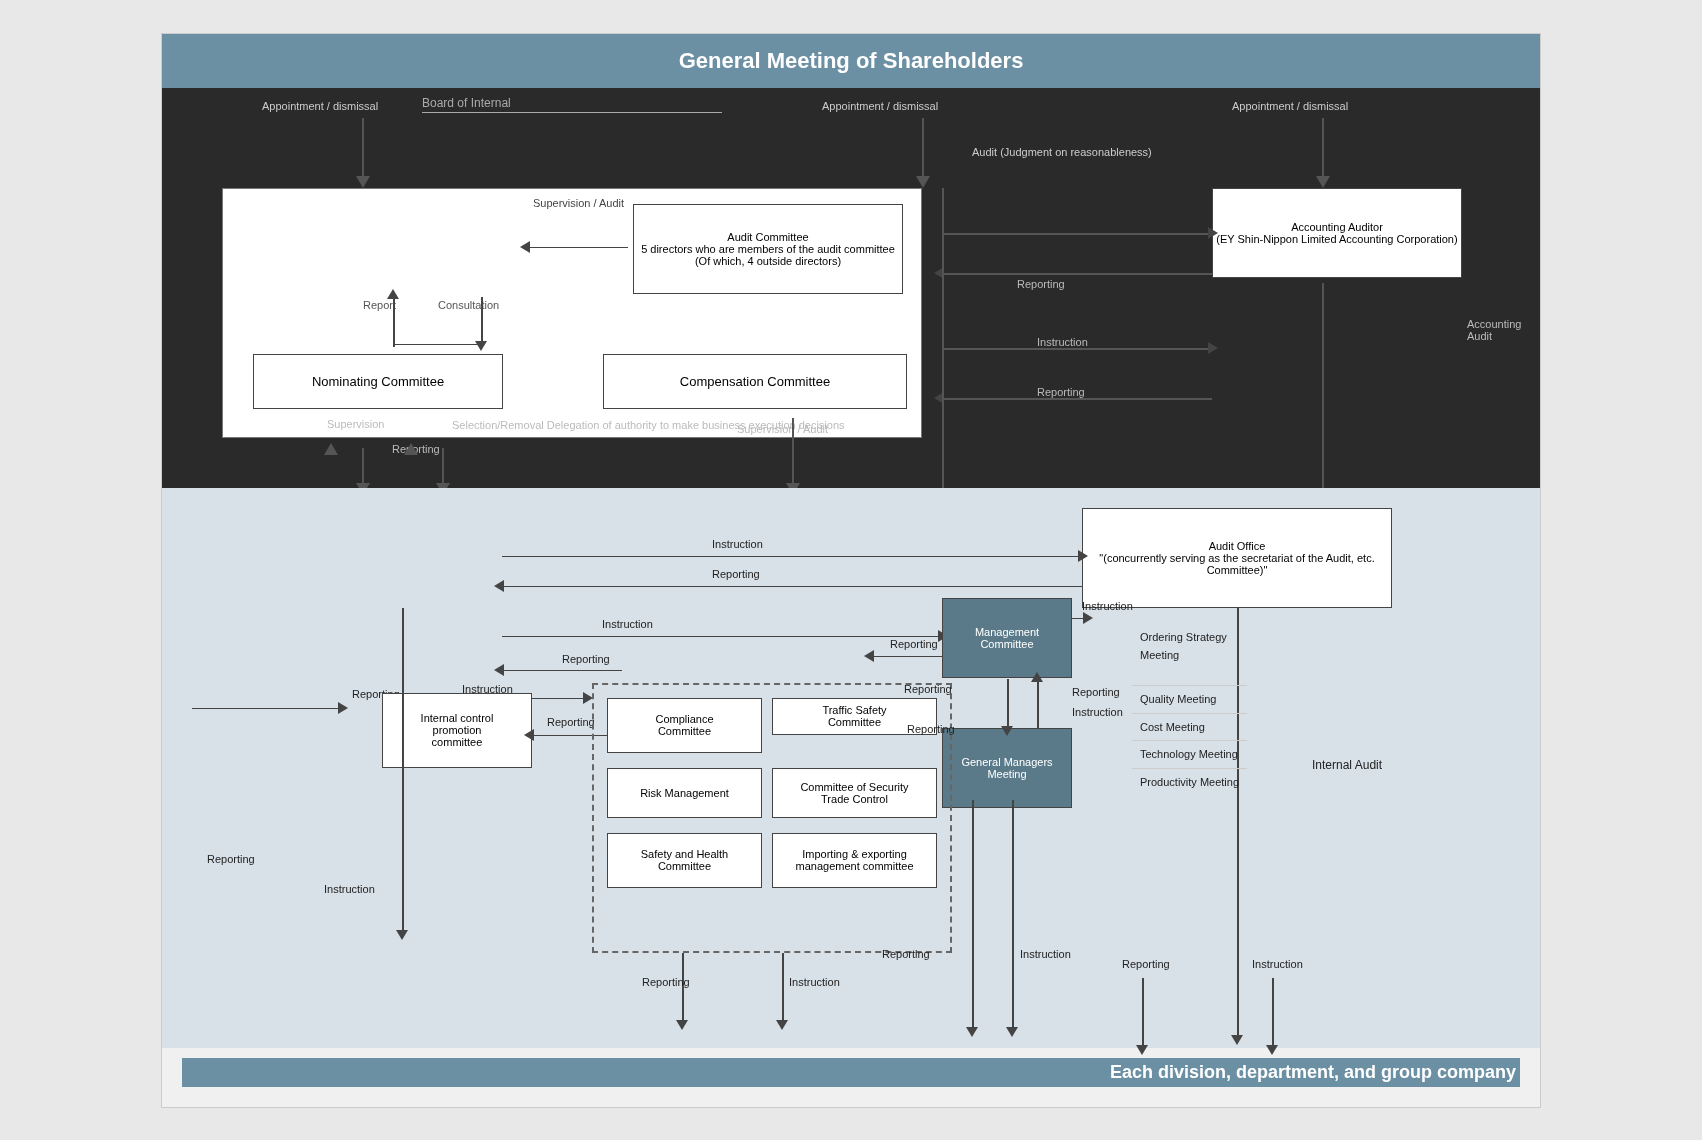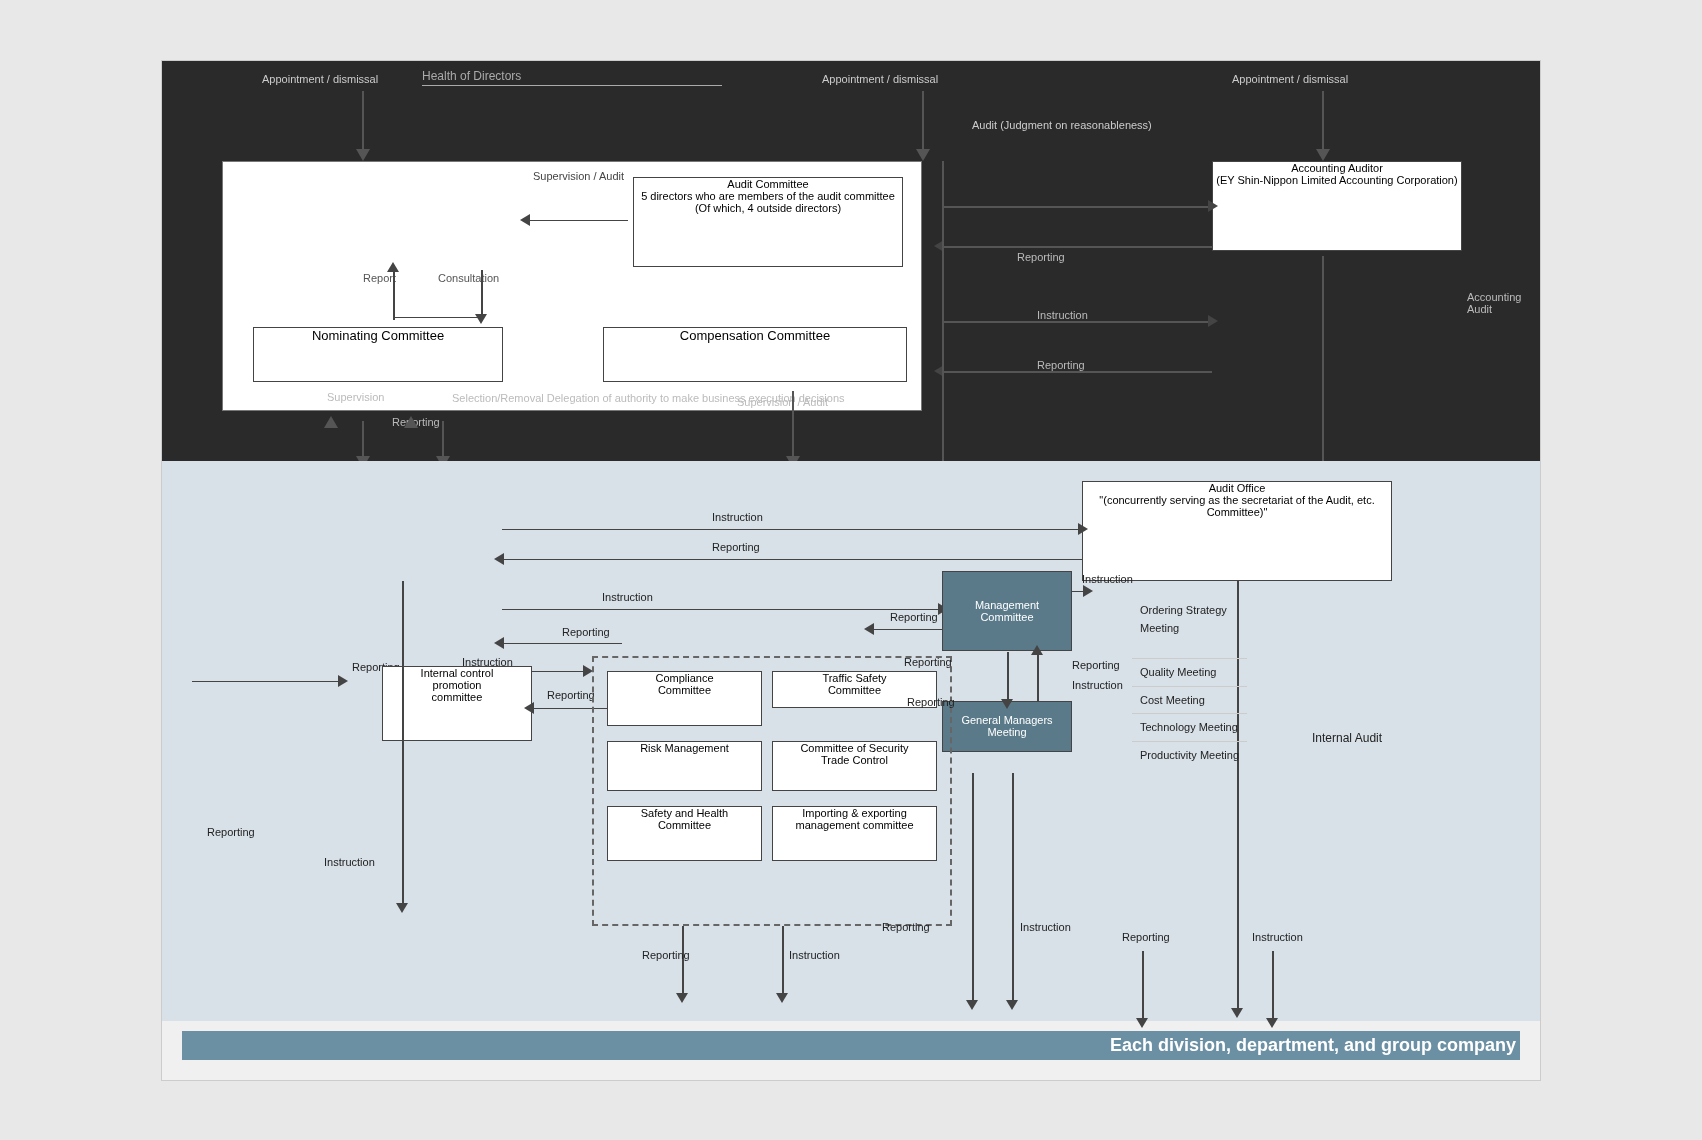--- a/index.html
+++ b/index.html
@@ -57,21 +57,21 @@
       margin: 10px 20px 20px 20px;
     }
 
     
     .box {
       background: white;
       border: 1.5px solid #444;
       text-align: center;
       font-size: 12px;
       display: flex;
-      align-items: flex-start;
+      align-items: center;
       justify-content: center;
       position: absolute;
     }
 
     .box-gray {
       background: #7a9ab0;
       border: 1.5px solid #555;
       color: white;
       text-align: center;
       font-size: 12px;
@@ -204,24 +204,25 @@
       font-size: 11px;
       color: #222;
       line-height: 1.7;
     }
   </style>
 </head>
 <body>
 
 <div class="diagram-wrapper">
 
+  <div class="shareholders-header">General Meeting of Shareholders</div>
 
   <div class="top-section">
 
-    <div class="board-label" style="left:260px; top:8px; padding-bottom:2px; width:300px;">Health of Directors</div>
+    <div class="board-label" style="left:260px; top:8px; padding-bottom:2px; width:300px;">Board of Internal</div>
 
     <div class="label-dark" style="left:100px; top:12px;">Appointment / dismissal</div>
     <div class="label-dark" style="left:660px; top:12px;">Appointment / dismissal</div>
     <div class="label-dark" style="left:1070px; top:12px;">Appointment / dismissal</div>
 
     <div class="line-v-dark" style="left:200px; top:30px; height:60px;"></div>
     <div class="arrow-down-dark" style="left:194px; top:88px;"></div>
 
     <div class="line-v-dark" style="left:760px; top:30px; height:60px;"></div>
     <div class="arrow-down-dark" style="left:754px; top:88px;"></div>
@@ -333,21 +334,21 @@
 
     <div class="label" style="left:440px; top:130px;">Instruction</div>
     <div class="line-h" style="left:340px; top:148px; width:440px;"></div>
     <div class="arrow-right" style="left:776px; top:142px;"></div>
 
     <div class="box-dark-gray" style="left:780px; top:110px; width:130px; height:80px;">
       <span style="white-space:pre-line; font-size:11px;">Management
 Committee</span>
     </div>
 
-    <div class="box-dark-gray" style="left:780px; top:240px; width:130px; height:51px;">
+    <div class="box-dark-gray" style="left:780px; top:240px; width:130px; height:80px;">
       <span style="white-space:pre-line; font-size:11px;">General Managers
 Meeting</span>
     </div>
 
     <div class="label" style="left:190px; top:200px;">Reporting</div>
     <div class="line-h" style="left:30px; top:220px; width:150px;"></div>
     <div class="arrow-right" style="left:176px; top:214px;"></div>
 
     <div class="label" style="left:400px; top:165px;">Reporting</div>
     <div class="line-h" style="left:340px; top:182px; width:120px;"></div>

